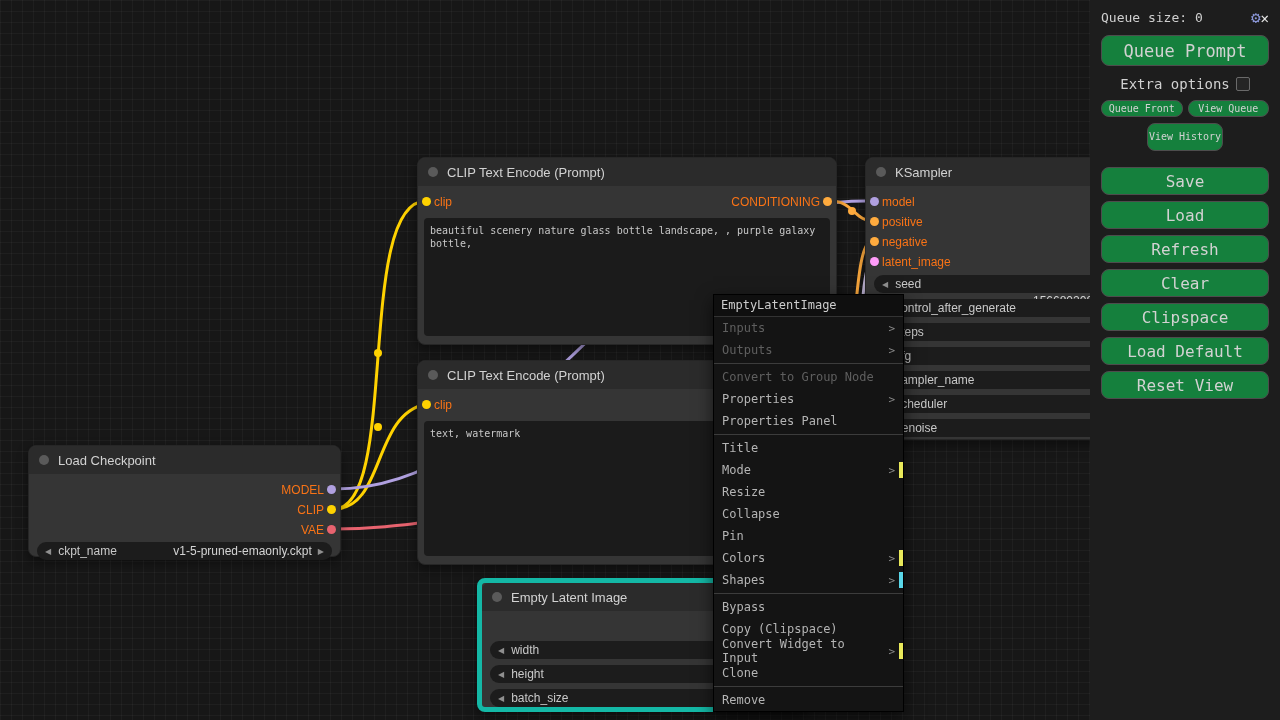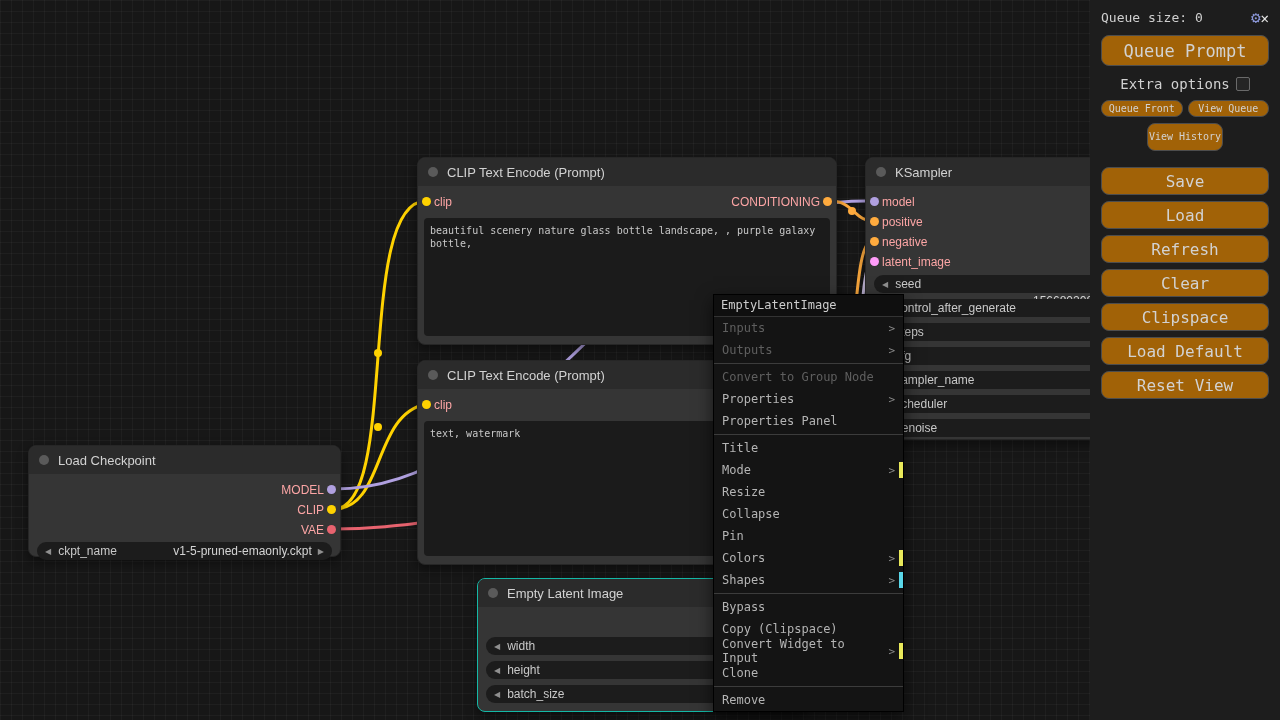--- a/index.html
+++ b/index.html
@@ -20,40 +20,40 @@
   }
   .node-title{
     height:28px;background:#2b2b2b;border-radius:7px 7px 0 0;
     display:flex;align-items:center;padding:0 10px;color:#d2d2d2;font-size:13px;
   }
   .collapse-dot{
     width:10px;height:10px;border-radius:50%;background:#5a5a5a;
     margin-right:9px;flex:0 0 auto;
   }
   .slot{position:absolute;left:0;right:0;height:20px;display:flex;align-items:center;
-        padding:0 16px;color:#fca5a5;font-size:12px;box-sizing:border-box;}
+        padding:0 16px;color:#f97316;font-size:12px;box-sizing:border-box;}
   .slot.out{justify-content:flex-end;}
   .slot-dot{position:absolute;top:5px;width:9px;height:9px;border-radius:50%;background:#888;}
   .slot .slot-dot.in{left:4px;}
   .slot .slot-dot.outd{right:4px;}
   .node-text{
     position:absolute;background:#1b1b1b;border-radius:4px;color:#c8c8c8;
     font-family:"DejaVu Sans Mono",monospace;font-size:10px;line-height:1.3;
     padding:6px;white-space:pre-wrap;word-break:break-word;box-sizing:border-box;overflow:hidden;
   }
   .widget{
     position:absolute;height:18px;background:#1c1c1c;border-radius:9px;
     display:flex;align-items:center;padding:0 8px;color:#d4d4d4;font-size:12px;
     box-sizing:border-box;
   }
   .warrow{color:#8f8f8f;font-size:8px;flex:0 0 auto;}
   .wlabel{margin-left:7px;color:#c9c9c9;white-space:nowrap;}
   .wvalue{margin-left:auto;margin-right:6px;white-space:nowrap;}
   .ksv{position:absolute;top:2px;margin:17px;}
-  .node.selected{border:1px solid #14b8a6;}
+  .node.selected{border:5px solid #14b8a6;}
   
   .ctx-menu{
     position:absolute;left:713px;top:294px;width:191px;z-index:5;
     background:#141414;border:1px solid #000;box-shadow:0 6px 16px rgba(0,0,0,.6);
     font-family:"DejaVu Sans Mono",monospace;box-sizing:border-box;
   }
   .ctx-title{height:21px;line-height:21px;padding:0 7px;background:#0f0f0f;
     color:#cdcdcd;font-size:12px;border-bottom:1px solid #333;}
   .menu-item{position:relative;height:22px;display:flex;align-items:center;
     padding:0 8px;color:#b4b4b4;font-size:12px;gap:14px;}
@@ -65,21 +65,21 @@
   .sidebar{
     position:absolute;left:1090px;top:0;width:190px;height:720px;z-index:10;
     background:#1d1d1d;font-family:"DejaVu Sans Mono",monospace;color:#d0d0d0;
     box-sizing:border-box;padding:8px 11px;display:flex;flex-direction:column;align-items:center;
   }
   .sb-top{width:100%;display:flex;align-items:center;gap:0;font-size:13px;}
   .sb-top .qlabel{flex:1;white-space:nowrap;}
   .gear{color:#8b97d8;font-size:16px;cursor:pointer;}
   .closex{color:#e8e8e8;font-size:14px;cursor:pointer;}
   .btn{
-    background:#a16207;border:1px solid #4d4d4d;border-radius:8px;color:#d2d2d2;
+    background:#15803d;border:1px solid #4d4d4d;border-radius:8px;color:#d2d2d2;
     text-align:center;cursor:pointer;box-sizing:border-box;
     display:flex;align-items:center;justify-content:center;
   }
   .btn-big{width:100%;height:28px;font-size:16px;margin-top:6px;}
   .btn-queue{width:100%;height:31px;font-size:17px;margin-top:8px;}
   .extra-row{width:100%;display:flex;align-items:center;justify-content:center;
     gap:6px;margin-top:10px;font-size:14px;}
   .checkbox{width:12px;height:12px;background:#252525;border:1px solid #6a6a6a;
     border-radius:2px;cursor:pointer;}
   .small-row{width:100%;display:flex;gap:5px;margin-top:8px;}

